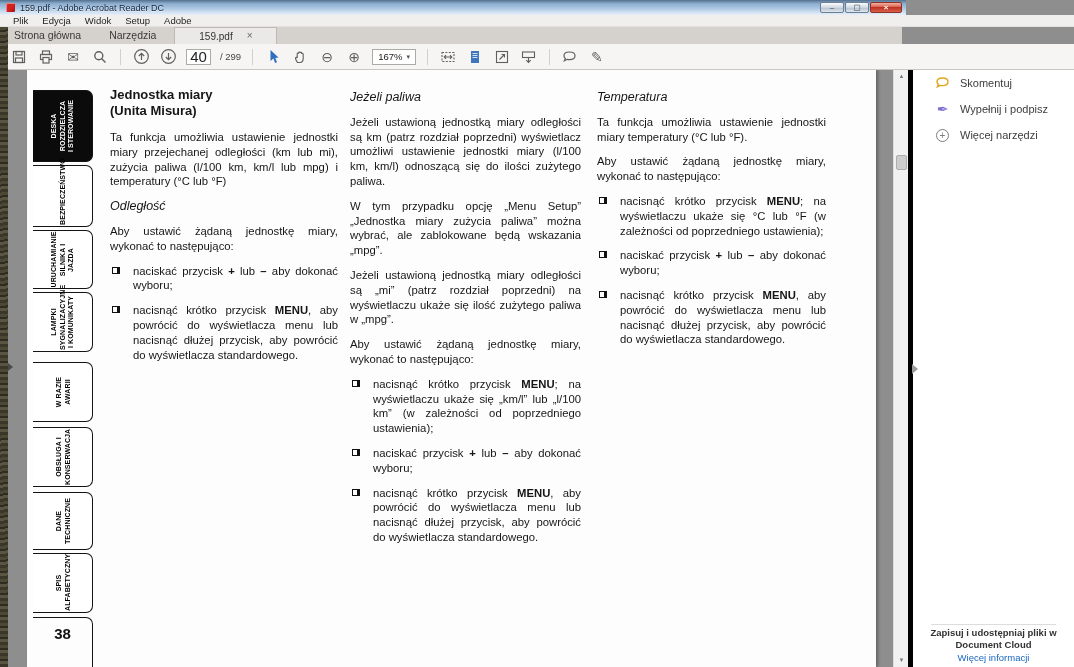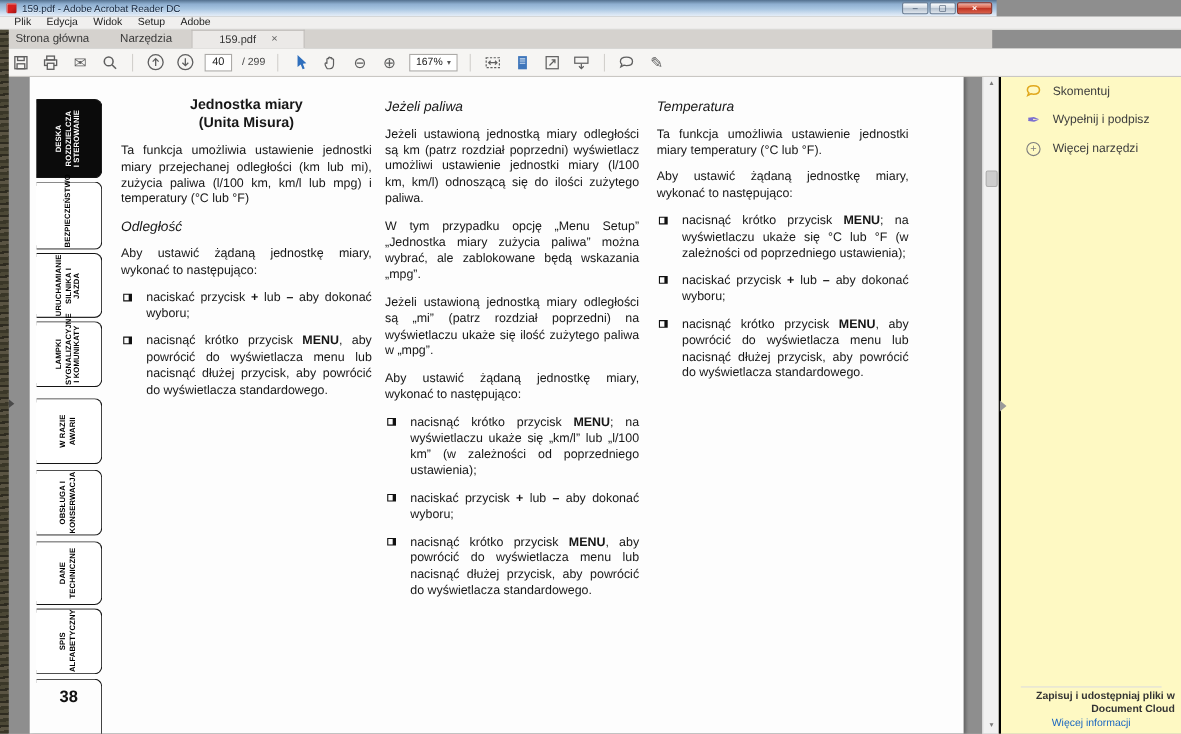--- a/index.html
+++ b/index.html
@@ -27,21 +27,21 @@
   .doctab { height:17px; width:103px; margin-left:4px; background:#ebe9e7; border:1px solid #bdbab6; border-bottom:none;
     display:flex; align-items:center; justify-content:center; gap:14px; font-size:10px; color:#333; position:relative; }
   .doctab .close-x { font-size:10px; color:#666; line-height:10px; }
 
   .toolbar { position:absolute; left:0; top:44px; width:1074px; height:26px; background:#f6f5f3; border-bottom:1px solid #c9c7c3;
     display:flex; align-items:center; padding-left:10px; gap:9px; }
   .tsep { width:1px; height:16px; background:#d2d0cc; margin:0 2px; }
   .tico { width:18px; height:18px; display:flex; align-items:center; justify-content:center; color:#5f5f5f; }
   .tico svg { display:block; }
   .glyph { font-size:14px; color:#5f5f5f; line-height:14px; }
-  .pagebox { width:25px; height:16px; border:1px solid #acaaa7; background:#fff; font-size:10px; text-align:center; color:#222; font-family:"Liberation Sans",sans-serif; }
+  .pagebox { width:25px; height:16px; border:1px solid #acaaa7; background:#fff; font-size:15px; text-align:center; color:#222; font-family:"Liberation Sans",sans-serif; }
   .pagecount { font-size:9.5px; color:#444; }
   .zoombox { height:16px; border:1px solid #acaaa7; background:#fff; display:flex; align-items:center; padding:0 5px; gap:4px; font-size:9.5px; color:#222; }
   .caret { font-size:7px; color:#555; }
 
   
   .wallpaper { position:absolute; left:0; top:27px; width:8px; height:640px; z-index:9;
     background:repeating-linear-gradient(175deg,#4c4836 0 3px,#2e2b20 3px 5px,#5a5443 5px 8px,#3a3728 8px 11px); }
 
   
   .docarea { position:absolute; left:8px; top:70px; width:885px; height:597px; background:#8e8e8e; overflow:hidden; }
@@ -64,45 +64,45 @@
   .st7 { top:422px; height:58px; } .st7 .rot { width:54px; }
   .st8 { top:483px; height:60px; } .st8 .rot { width:56px; }
   .pgnum-tab { position:absolute; left:6px; top:547px; width:60px; height:120px; border-top:1px solid #141414; border-right:1px solid #141414; border-radius:0 7px 0 0; }
   .pgnum-tab .num { display:block; text-align:center; margin-top:7px; font-size:15px; font-weight:bold; color:#111; }
 
   
   .col { position:absolute; top:17px; font-size:11.3px; line-height:14.8px; color:#161616; text-align:justify; }
   .col1 { left:83px; width:228px; }
   .col2 { left:323px; width:231px; }
   .col3 { left:570px; width:229px; }
-  .col h2 { font-size:13px; line-height:16px; font-weight:bold; margin-bottom:11px; text-align:center; }
+  .col h2 { font-size:13px; line-height:16px; font-weight:bold; margin-bottom:11px; text-align:left; }
   .col h3 { font-size:12.5px; font-weight:normal; font-style:italic; margin:3px 0 10px; text-align:left; }
   .col p { margin-bottom:10px; }
   .bullet { position:relative; padding-left:23px; margin-bottom:10px; }
   .bmark { position:absolute; left:2px; top:3px; width:8px; height:7px; border:1px solid #111; border-right-width:3px; }
   b { font-weight:bold; }
 
   
   .scrollbar { position:absolute; left:893px; top:70px; width:15px; height:597px; background:#f1f1f1; border-left:1px solid #dcdcdc; }
   .sb-btn { position:absolute; left:0; width:15px; height:13px; text-align:center; font-size:6px; color:#7a7a7a; line-height:13px; }
   .sb-up { top:0; } .sb-down { bottom:0; }
   .sb-thumb { position:absolute; left:2px; top:85px; width:11px; height:15px; background:#cdcdcd; border:1px solid #adadad; border-radius:2px; }
 
   
-  .toolspanel { position:absolute; left:908px; top:70px; width:166px; height:597px; background:#fef9c3; border-left:2px solid #000000; }
+  .toolspanel { position:absolute; left:908px; top:70px; width:166px; height:597px; background:#ffffff; border-left:5px solid #000000; }
   .panel-collapse { position:absolute; left:-1px; top:294px; width:0; height:0;
     border-top:5px solid transparent; border-bottom:5px solid transparent; border-left:6px solid #9a9a9a; }
   .prow { display:flex; align-items:center; gap:9px; padding-left:21px; height:26px; }
   .prow:first-child { margin-top:10px; }
   .prow .label { font-size:11px; color:#3d3d3d; }
   .pico { width:17px; height:17px; display:flex; align-items:center; justify-content:center; }
   .pen-glyph { font-size:14px; color:#7b6fd0; }
   .plus-circle { width:13px; height:13px; border:1px solid #7d7d7d; border-radius:50%; color:#7d7d7d; font-size:10px; line-height:11px; text-align:center; }
   .cloud-divider { position:absolute; bottom:42px; left:18px; right:18px; border-top:1px solid #dddddd; }
-  .cloud-promo { position:absolute; bottom:17px; left:6px; right:6px; text-align:right; font-size:9.5px; font-weight:bold; color:#333; line-height:11.5px; }
+  .cloud-promo { position:absolute; bottom:17px; left:6px; right:6px; text-align:center; font-size:9.5px; font-weight:bold; color:#333; line-height:11.5px; }
   .cloud-link { position:absolute; bottom:4px; left:0; right:0; text-align:center; font-size:9.5px; color:#1a66c0; }
 </style>
 </head>
 <body>
 
 <div class="screen">
 
   <div class="titlebar">
     <div class="app-icon"></div>
     <div class="title-text">159.pdf - Adobe Acrobat Reader DC</div>

